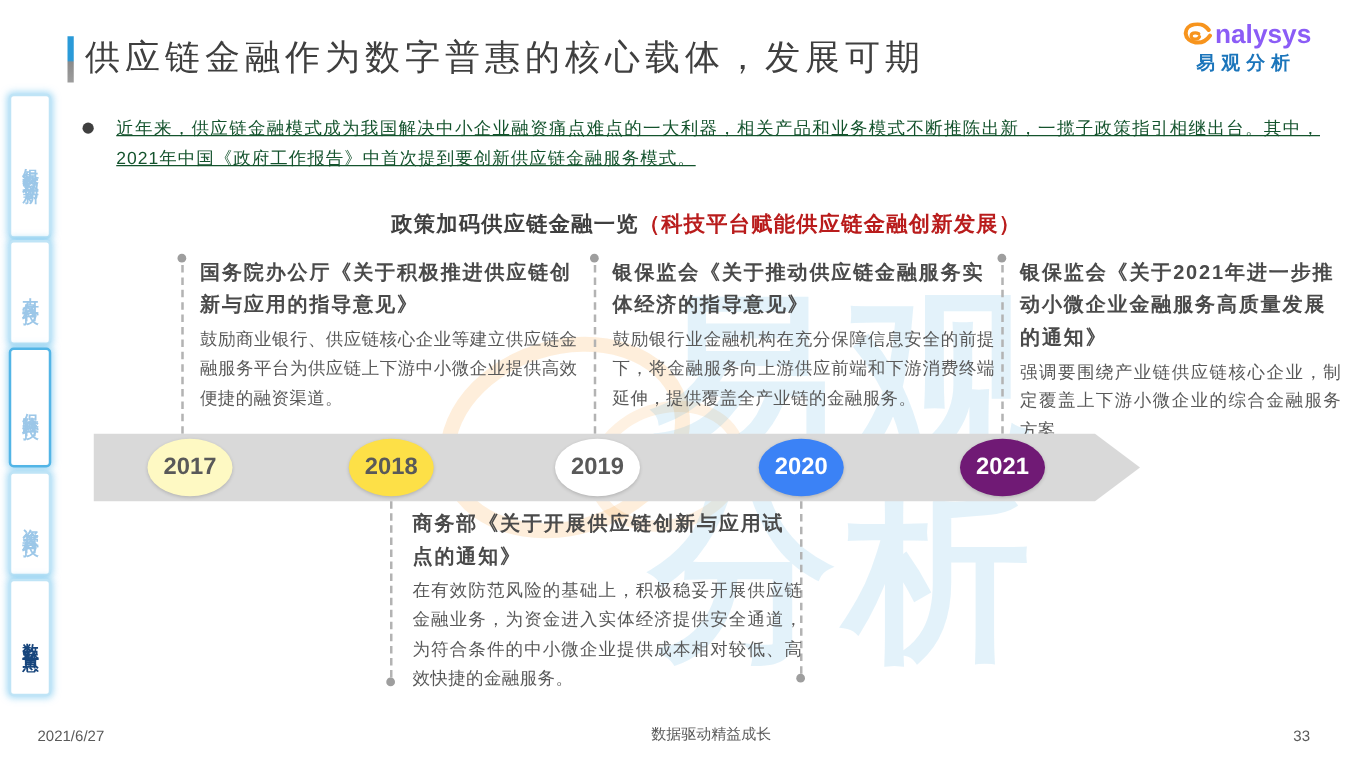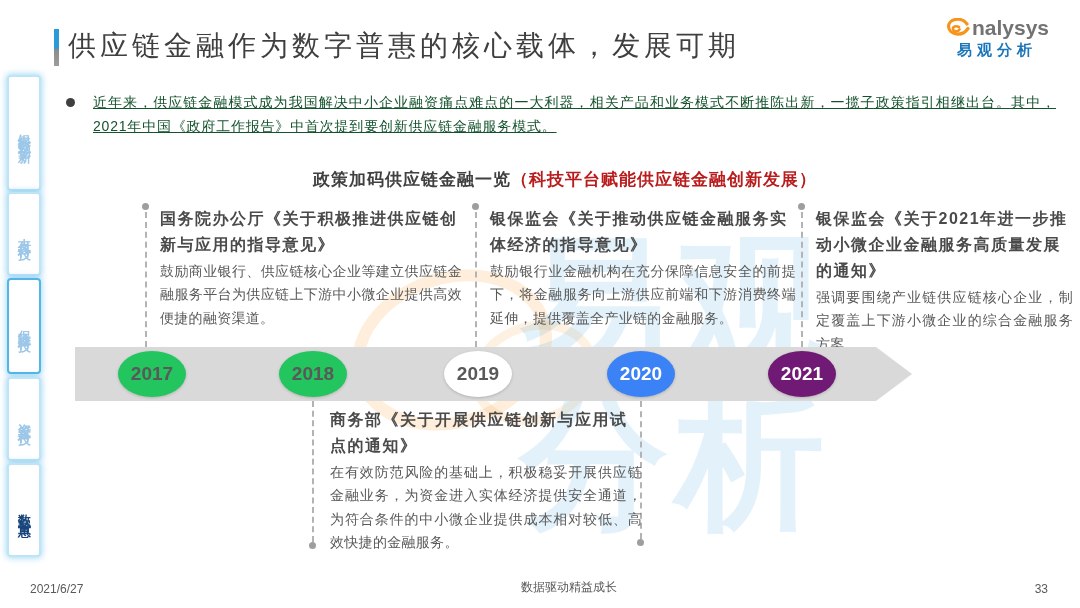--- a/index.html
+++ b/index.html
@@ -28,21 +28,21 @@
   .tab4{top:377px;height:80px;}
   .tab5{top:463px;height:90px;color:#17457c;}
 
   
   .accent-bar{position:absolute;left:54px;top:29px;width:5px;height:37px;
     background:linear-gradient(to bottom,#2a9ad8 0%,#2a9ad8 52%,#8b8b8b 56%,#9d9d9d 100%);}
   .page-title{position:absolute;left:68px;top:27px;font-size:28px;font-weight:normal;
     color:#3f3f3f;letter-spacing:4px;white-space:nowrap;}
   .logo{position:absolute;right:18px;top:16px;width:130px;text-align:center;}
   .logo-row{display:flex;align-items:center;justify-content:center;gap:1px;}
-  .logo-word{color:#737373;font-size:21px;font-weight:bold;letter-spacing:0;}
+  .logo-word{color:#8b5cf6;font-size:21px;font-weight:bold;letter-spacing:0;}
   .logo-cn{color:#1b75bb;font-size:15px;font-weight:bold;letter-spacing:5px;margin-top:1px;}
 
   
   .bullet-wrap{position:absolute;left:66px;top:90px;width:990px;display:flex;}
   .bullet-dot{flex:0 0 9px;width:9px;height:9px;border-radius:50%;background:#3f3f3f;margin:8px 18px 0 0;}
   .bullet-text{font-size:14px;color:#14532d;line-height:1.72;letter-spacing:0.8px;text-align:justify;text-decoration:underline;}
 
   
   .subtitle{position:absolute;left:60px;top:168px;width:1010px;text-align:center;
     font-size:17px;font-weight:bold;letter-spacing:1px;}
@@ -142,22 +142,22 @@
     <div class="b-body">鼓励商业银行、供应链核心企业等建立供应链金融服务平台为供应链上下游中小微企业提供高效便捷的融资渠道。</div>
   </div>
   <div class="block blk2021">
     <div class="b-title">银保监会《关于2021年进一步推动小微企业金融服务高质量发展的通知》</div>
     <div class="b-body">强调要围绕产业链供应链核心企业，制定覆盖上下游小微企业的综合金融服务方案。</div>
   </div>
 
   <div class="tl-band"></div>
   <div class="tl-arrow"></div>
 
-  <div class="year y2017" style="background: #22c55e;">2017</div>
-  <div class="year y2018" style="background: #22c55e;">2018</div>
+  <div class="year y2017" style="background: #fef9c3;">2017</div>
+  <div class="year y2018" style="background: #fde047;">2018</div>
   <div class="year y2019" style="background: rgb(255, 255, 255);">2019</div>
   <div class="year y2020" style="background: #3b82f6; color: rgb(255, 255, 255);">2020</div>
   <div class="year y2021" style="background: #701a75; color: rgb(255, 255, 255);">2021</div>
 
   <div class="conn c2018"></div>
   <div class="conn-dot d2018"></div>
   <div class="conn c2020"></div>
   <div class="conn-dot d2020"></div>
 
   <div class="block blk2018">

